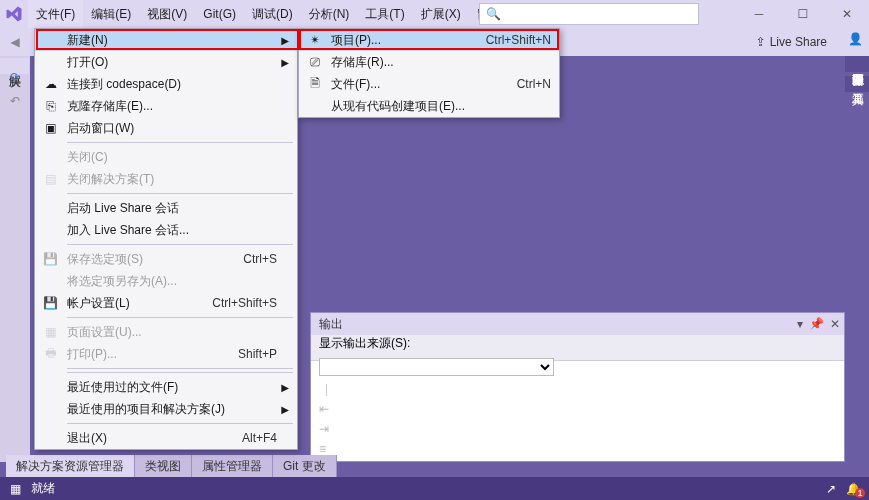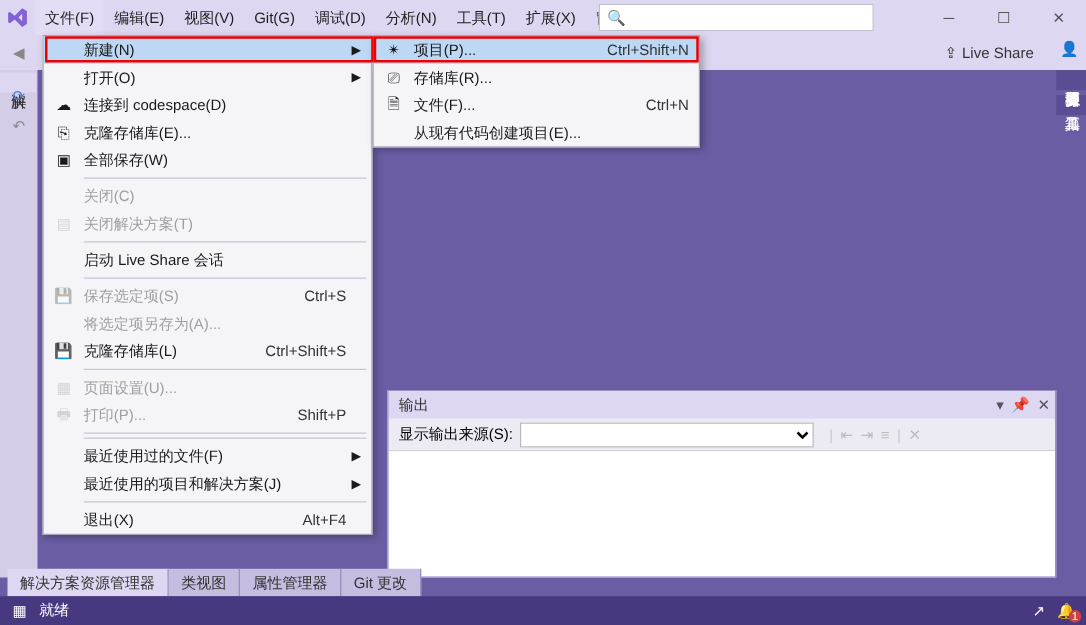--- a/index.html
+++ b/index.html
@@ -31,21 +31,21 @@
 .dd-item.hl { background:#bcd8f5; }
 .redbox1 { position:absolute; left:36px; top:29px; width:263px; height:21px; border:2px solid #e00; z-index:300; pointer-events:none; }
 .redbox2 { position:absolute; left:299px; top:29px; width:260px; height:21px; border:2px solid #e00; z-index:300; pointer-events:none; }
 .left-panel { position:absolute; left:0; top:56px; width:30px; height:406px; background:#d5cce8; }
 .left-tab { writing-mode:vertical-rl; padding:8px 6px; background:#ded7f1; color:#333; font-size:12px; }
 .right-panel { position:absolute; right:0; top:56px; width:24px; height:406px; background:#6a5da3; }
 .right-tab { writing-mode:vertical-rl; padding:8px 4px; color:#fff; font-size:12px; background:#5a4d93; margin-bottom:4px; }
 .output-panel { position:absolute; left:310px; right:24px; top:312px; height:150px; background:#fff; border:1px solid #998fc0; }
 .output-title { height:22px; background:#ded7f1; display:flex; align-items:center; padding:0 8px; color:#333; position:relative;text-align:center; }
 .output-title .close-btns { position:absolute; right:4px; display:flex; gap:6px; color:#555; }
-.output-toolbar { height:26px; background:#eceaf2; display:flex; align-items:center; padding:0 8px; gap:6px; border-bottom:1px solid #d0d0d8; }
+.output-toolbar { height:26px; background:#eceaf2; display:flex; align-items:flex-start; padding:0 8px; gap:6px; border-bottom:1px solid #d0d0d8;flex-direction:column; }
 .output-select { width:235px; height:20px; border:1px solid #bbb; background:#fff; }
 .output-body { height:100px; background:#fff; }
 .bottom-tabs { position:absolute; left:6px; bottom:23px; height:22px; display:flex; }
 .btab { padding:0 10px; height:22px; line-height:22px; background:#c5bce0; border-right:1px solid #998fc0; color:#333; font-size:12px; }
 .btab.active { background:#ded7f1; }
 .statusbar { position:absolute; left:0; bottom:0; width:869px; height:23px; background:#473880; color:#fff; display:flex; align-items:center; padding:0 10px; }
 .status-icons { position:absolute; right:8px; display:flex; gap:10px; align-items:center; }
 .badge { position:relative; }
 .badge::after { content:"1"; position:absolute; right:-4px; bottom:-2px; background:#d04040; color:#fff; font-size:9px; width:10px; height:10px; border-radius:50%; line-height:10px; text-align:center; }
 .ico-left { position:absolute; left:4px; top:10px; width:22px; height:22px; display:flex; align-items:center; justify-content:center; }
@@ -104,46 +104,49 @@
   <div class="dd-item">
       <span class="ico">☁</span>
       <span>连接到 codespace(D)</span>
     </div>
   <div class="dd-item">
       <span class="ico">⎘</span>
       <span>克隆存储库(E)...</span>
     </div>
   <div class="dd-item">
       <span class="ico">▣</span>
-      <span>全部保存(W)</span>
+      <span>启动窗口(W)</span>
     </div>
   <div class="dd-sep"></div>
   <div class="dd-item disabled">
       <span>关闭(C)</span>
     </div>
   <div class="dd-item disabled">
       <span class="ico" style="opacity:.4">▤</span>
       <span>关闭解决方案(T)</span>
     </div>
   <div class="dd-sep"></div>
   <div class="dd-item">
       <span>启动 Live Share 会话</span>
+    </div>
+  <div class="dd-item">
+      <span>加入 Live Share 会话...</span>
     </div>
   <div class="dd-sep"></div>
   <div class="dd-item disabled">
       <span class="ico" style="opacity:.4">💾</span>
       <span>保存选定项(S)</span>
       <span class="shortcut">Ctrl+S</span>
     </div>
   <div class="dd-item disabled">
       <span>将选定项另存为(A)...</span>
     </div>
   <div class="dd-item">
       <span class="ico" style="color:#3a7bd5">💾</span>
-      <span>克隆存储库(L)</span>
+      <span>帐户设置(L)</span>
       <span class="shortcut">Ctrl+Shift+S</span>
     </div>
   <div class="dd-sep"></div>
   <div class="dd-item disabled">
       <span class="ico" style="opacity:.4">▦</span>
       <span>页面设置(U)...</span>
     </div>
   <div class="dd-item disabled">
       <span class="ico" style="opacity:.4">🖶</span>
       <span>打印(P)...</span>

